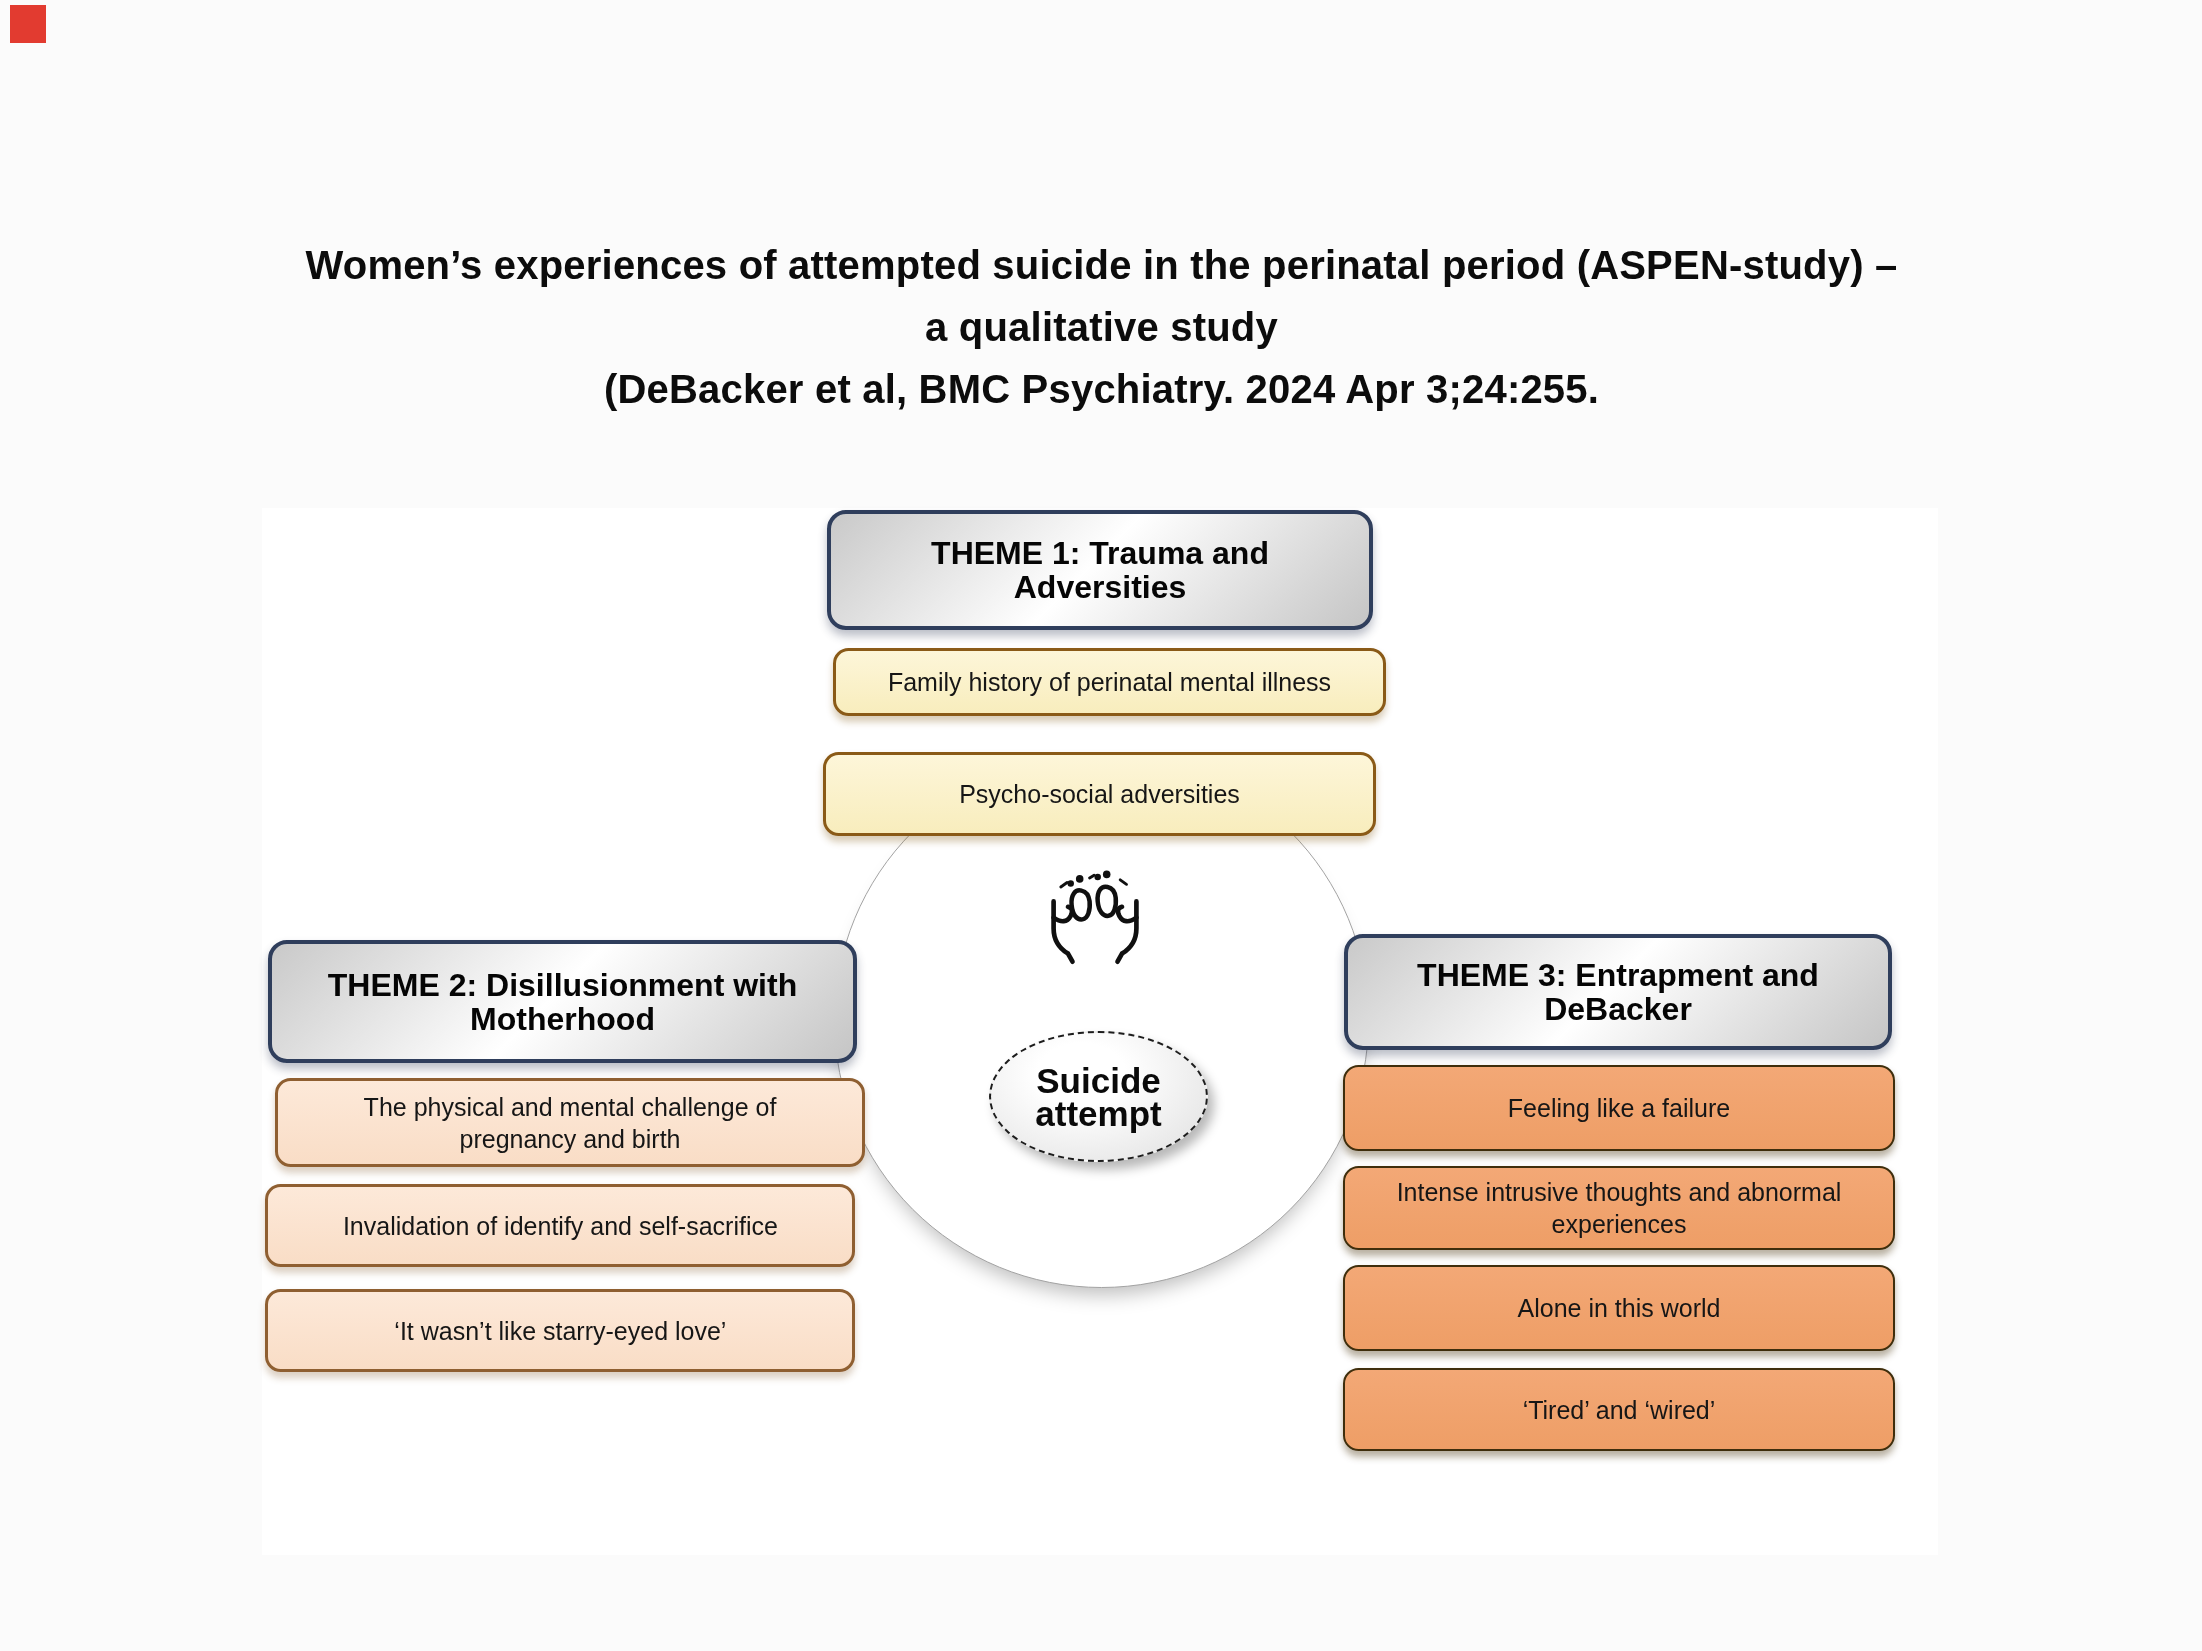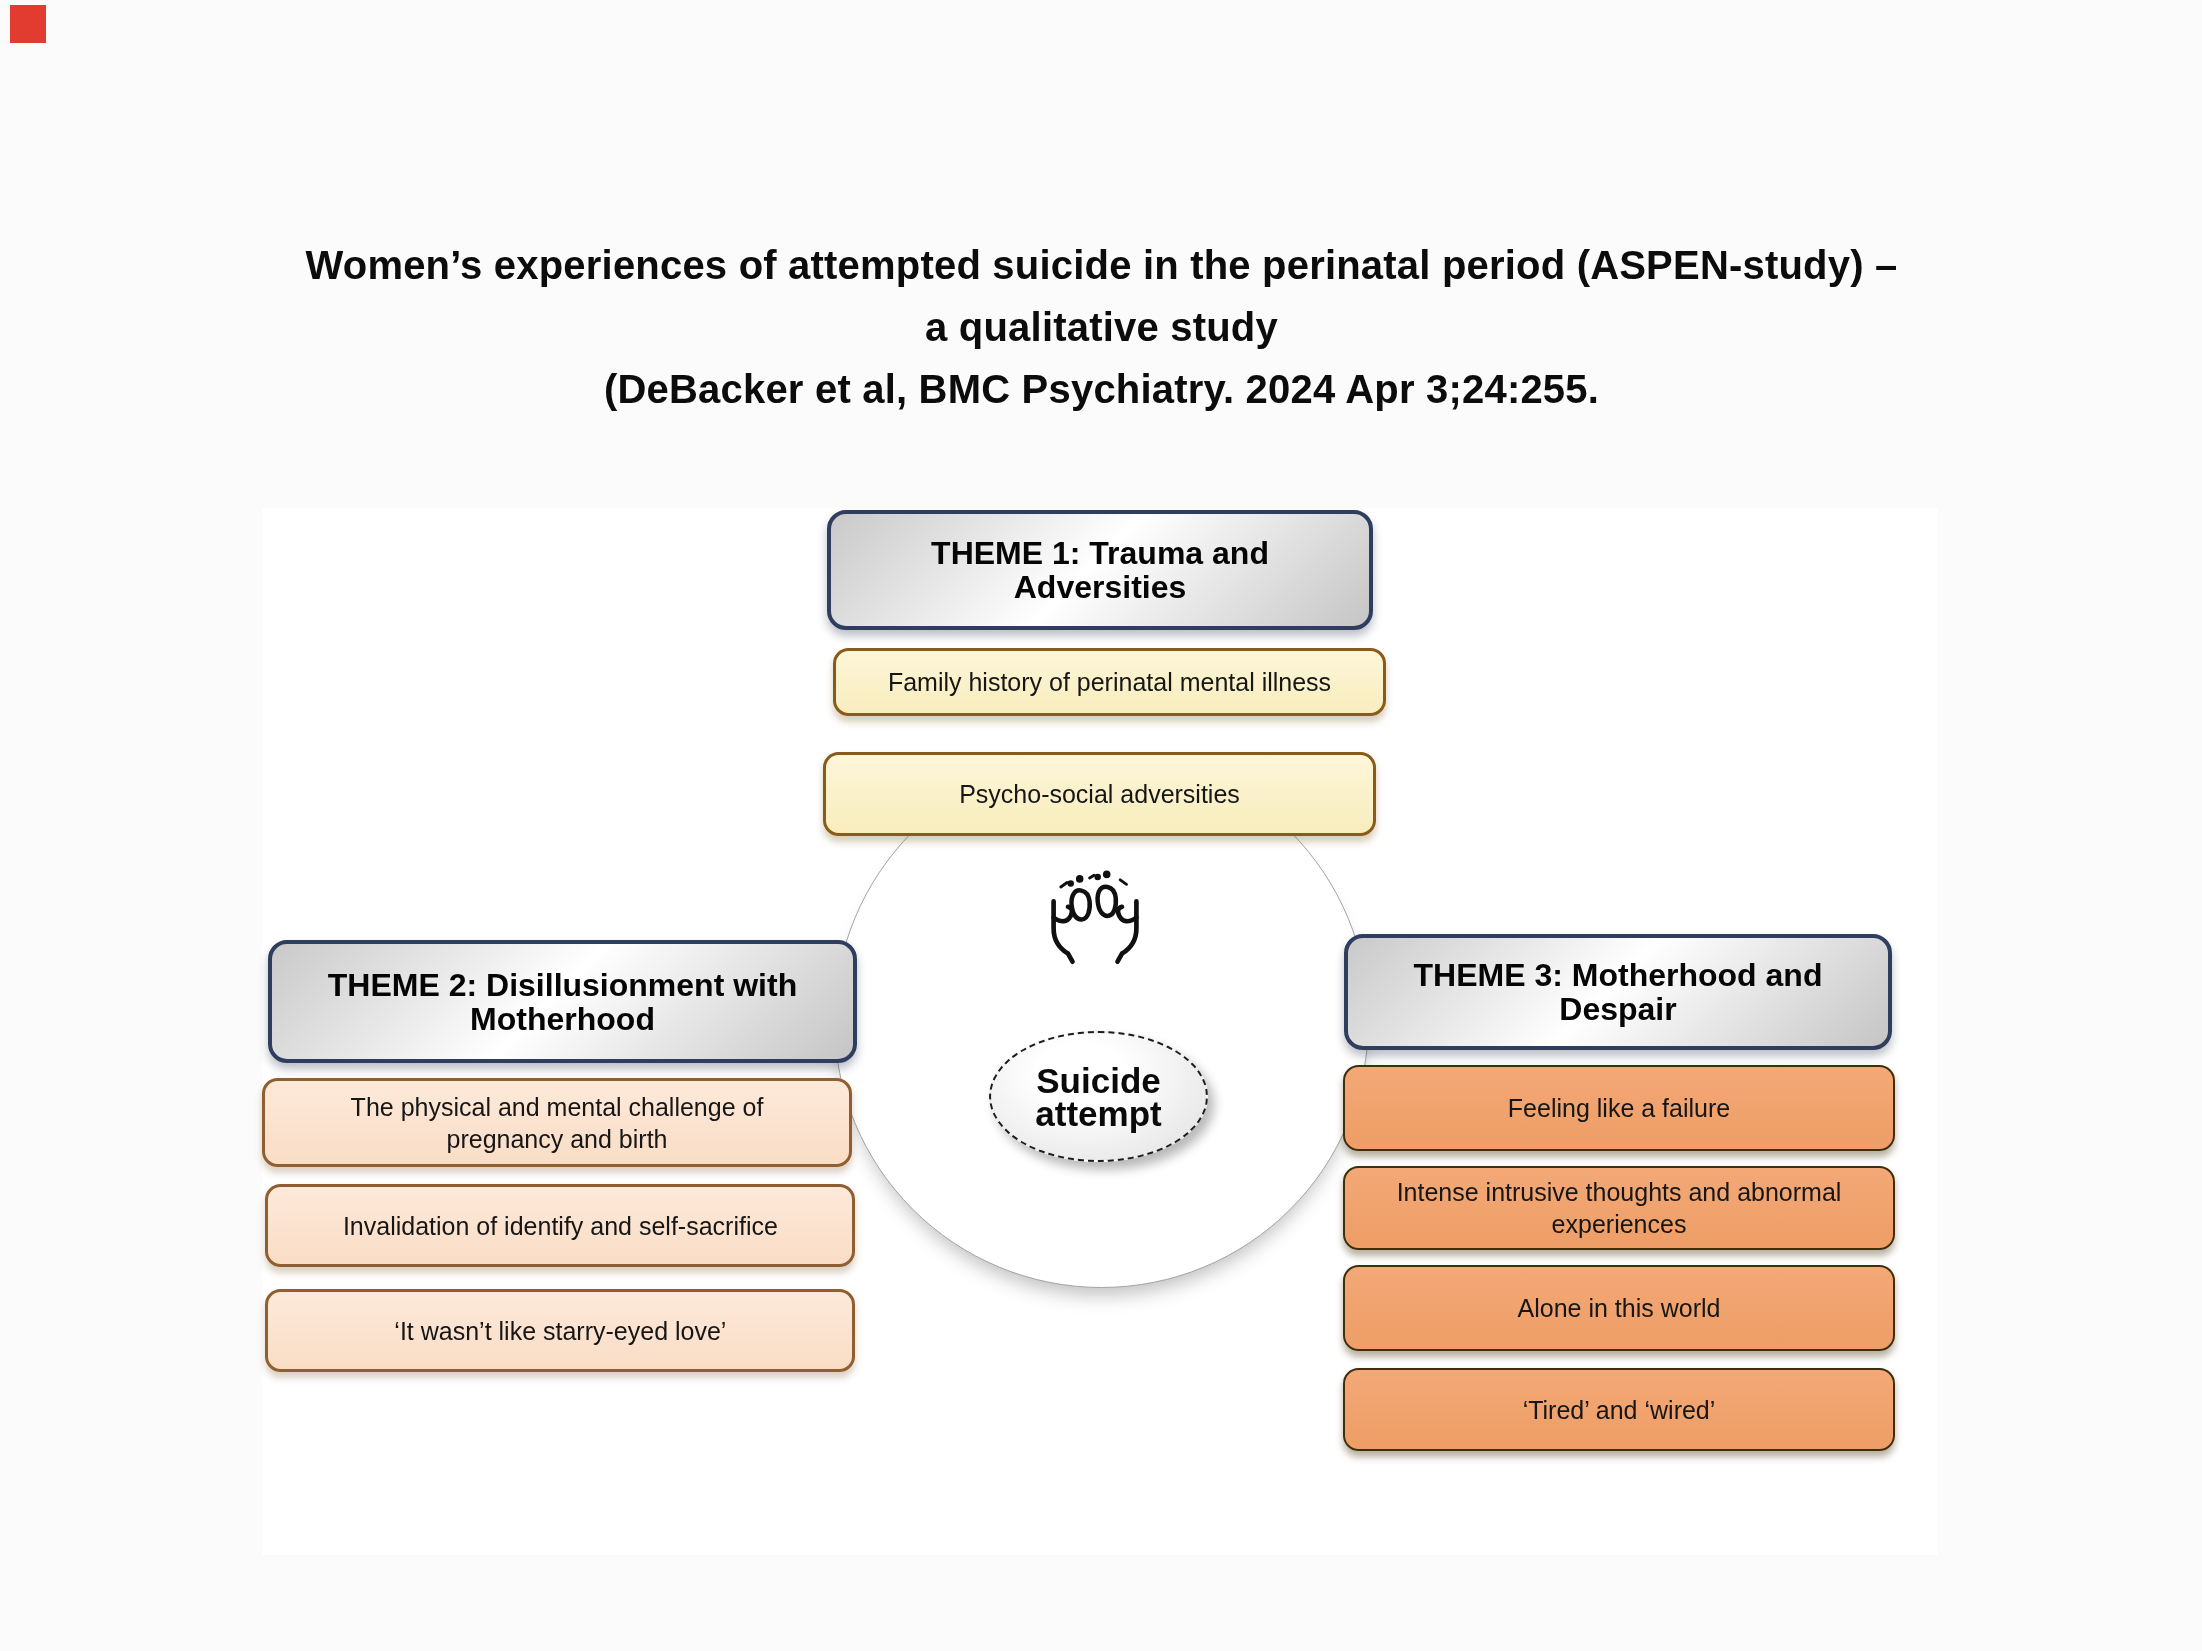--- a/index.html
+++ b/index.html
@@ -62,21 +62,21 @@
   }
   .t3-item{
     background:linear-gradient(#f3a876,#ee9e66);
     border:2.6px solid #3f2e0c;
     box-shadow:0 5.2px 7.7px rgba(70,50,10,.38);
   }
   .t1-header{left:565px;top:1.7px;width:546px;height:120px;}
   .t1-box1{left:571px;top:140px;width:553px;height:68px;}
   .t1-box2{left:561px;top:244px;width:553px;height:84px;}
   .t2-header{left:6px;top:432px;width:589px;height:123px;}
-  .t2-box1{left:0;top:570px;width:590px;height:89px;}
+  .t2-box1{left:13px;top:570px;width:590px;height:89px;}
   .t2-box2{left:3.4px;top:676px;width:590px;height:83px;}
   .t2-box3{left:3.4px;top:781px;width:590px;height:83px;}
   .t3-header{left:1082px;top:426px;width:548px;height:116px;}
   .t3-box1{left:1081px;top:557px;width:552px;height:86px;}
   .t3-box2{left:1081px;top:658px;width:552px;height:84px;}
   .t3-box3{left:1081px;top:757px;width:552px;height:86px;}
   .t3-box4{left:1081px;top:860px;width:552px;height:83px;}
   .t3-box5{left:1081px;top:958px;width:552px;height:88px;}
 </style>
 </head>
@@ -142,21 +142,21 @@
       <span>The physical and mental challenge of pregnancy and birth</span>
     </div>
     <div class="item-box t2-item t2-box2">
       <span>Invalidation of identify and self-sacrifice</span>
     </div>
     <div class="item-box t2-item t2-box3">
       <span>‘It wasn’t like starry-eyed love’</span>
     </div>
 
     <div class="theme-header t3-header">
-      <span>THEME 3: Motherhood and Despair</span>
+      <span>THEME 3: Entrapment and DeBacker</span>
     </div>
     <div class="item-box t3-item t3-box1">
       <span>Feeling like a failure</span>
     </div>
     <div class="item-box t3-item t3-box2">
       <span>Intense intrusive thoughts and abnormal experiences</span>
     </div>
     <div class="item-box t3-item t3-box3">
       <span>Alone in this world</span>
     </div>

